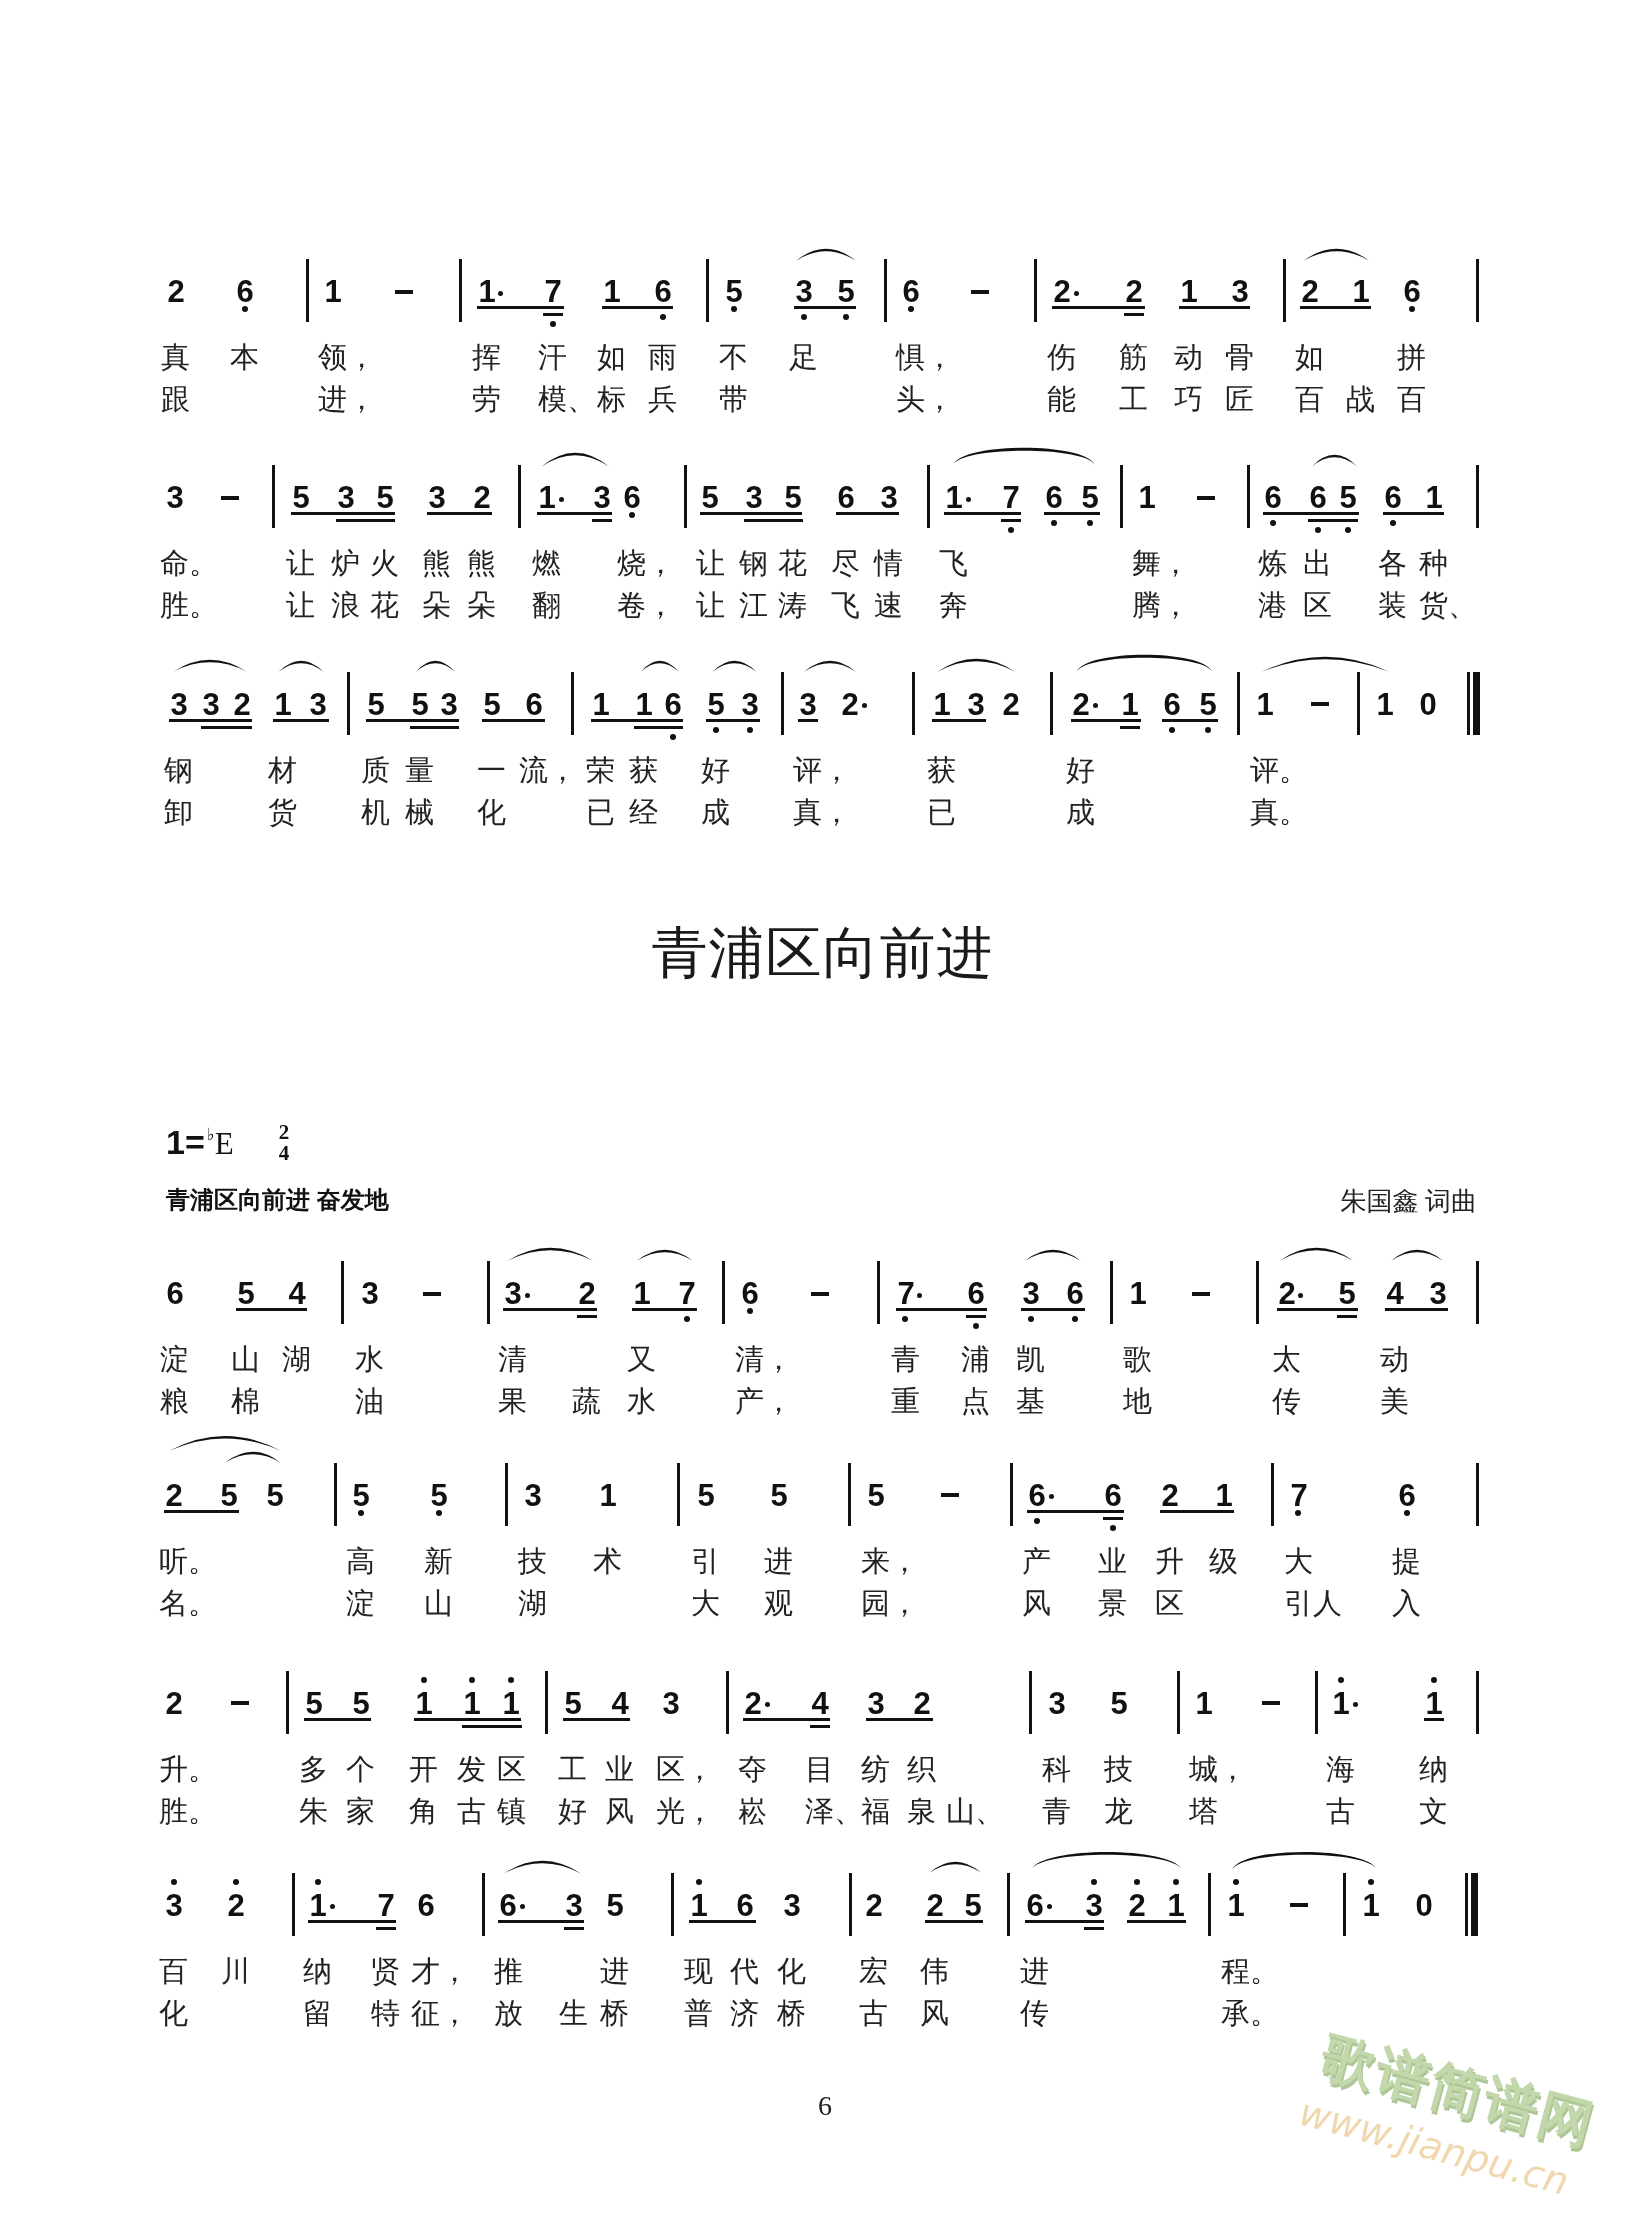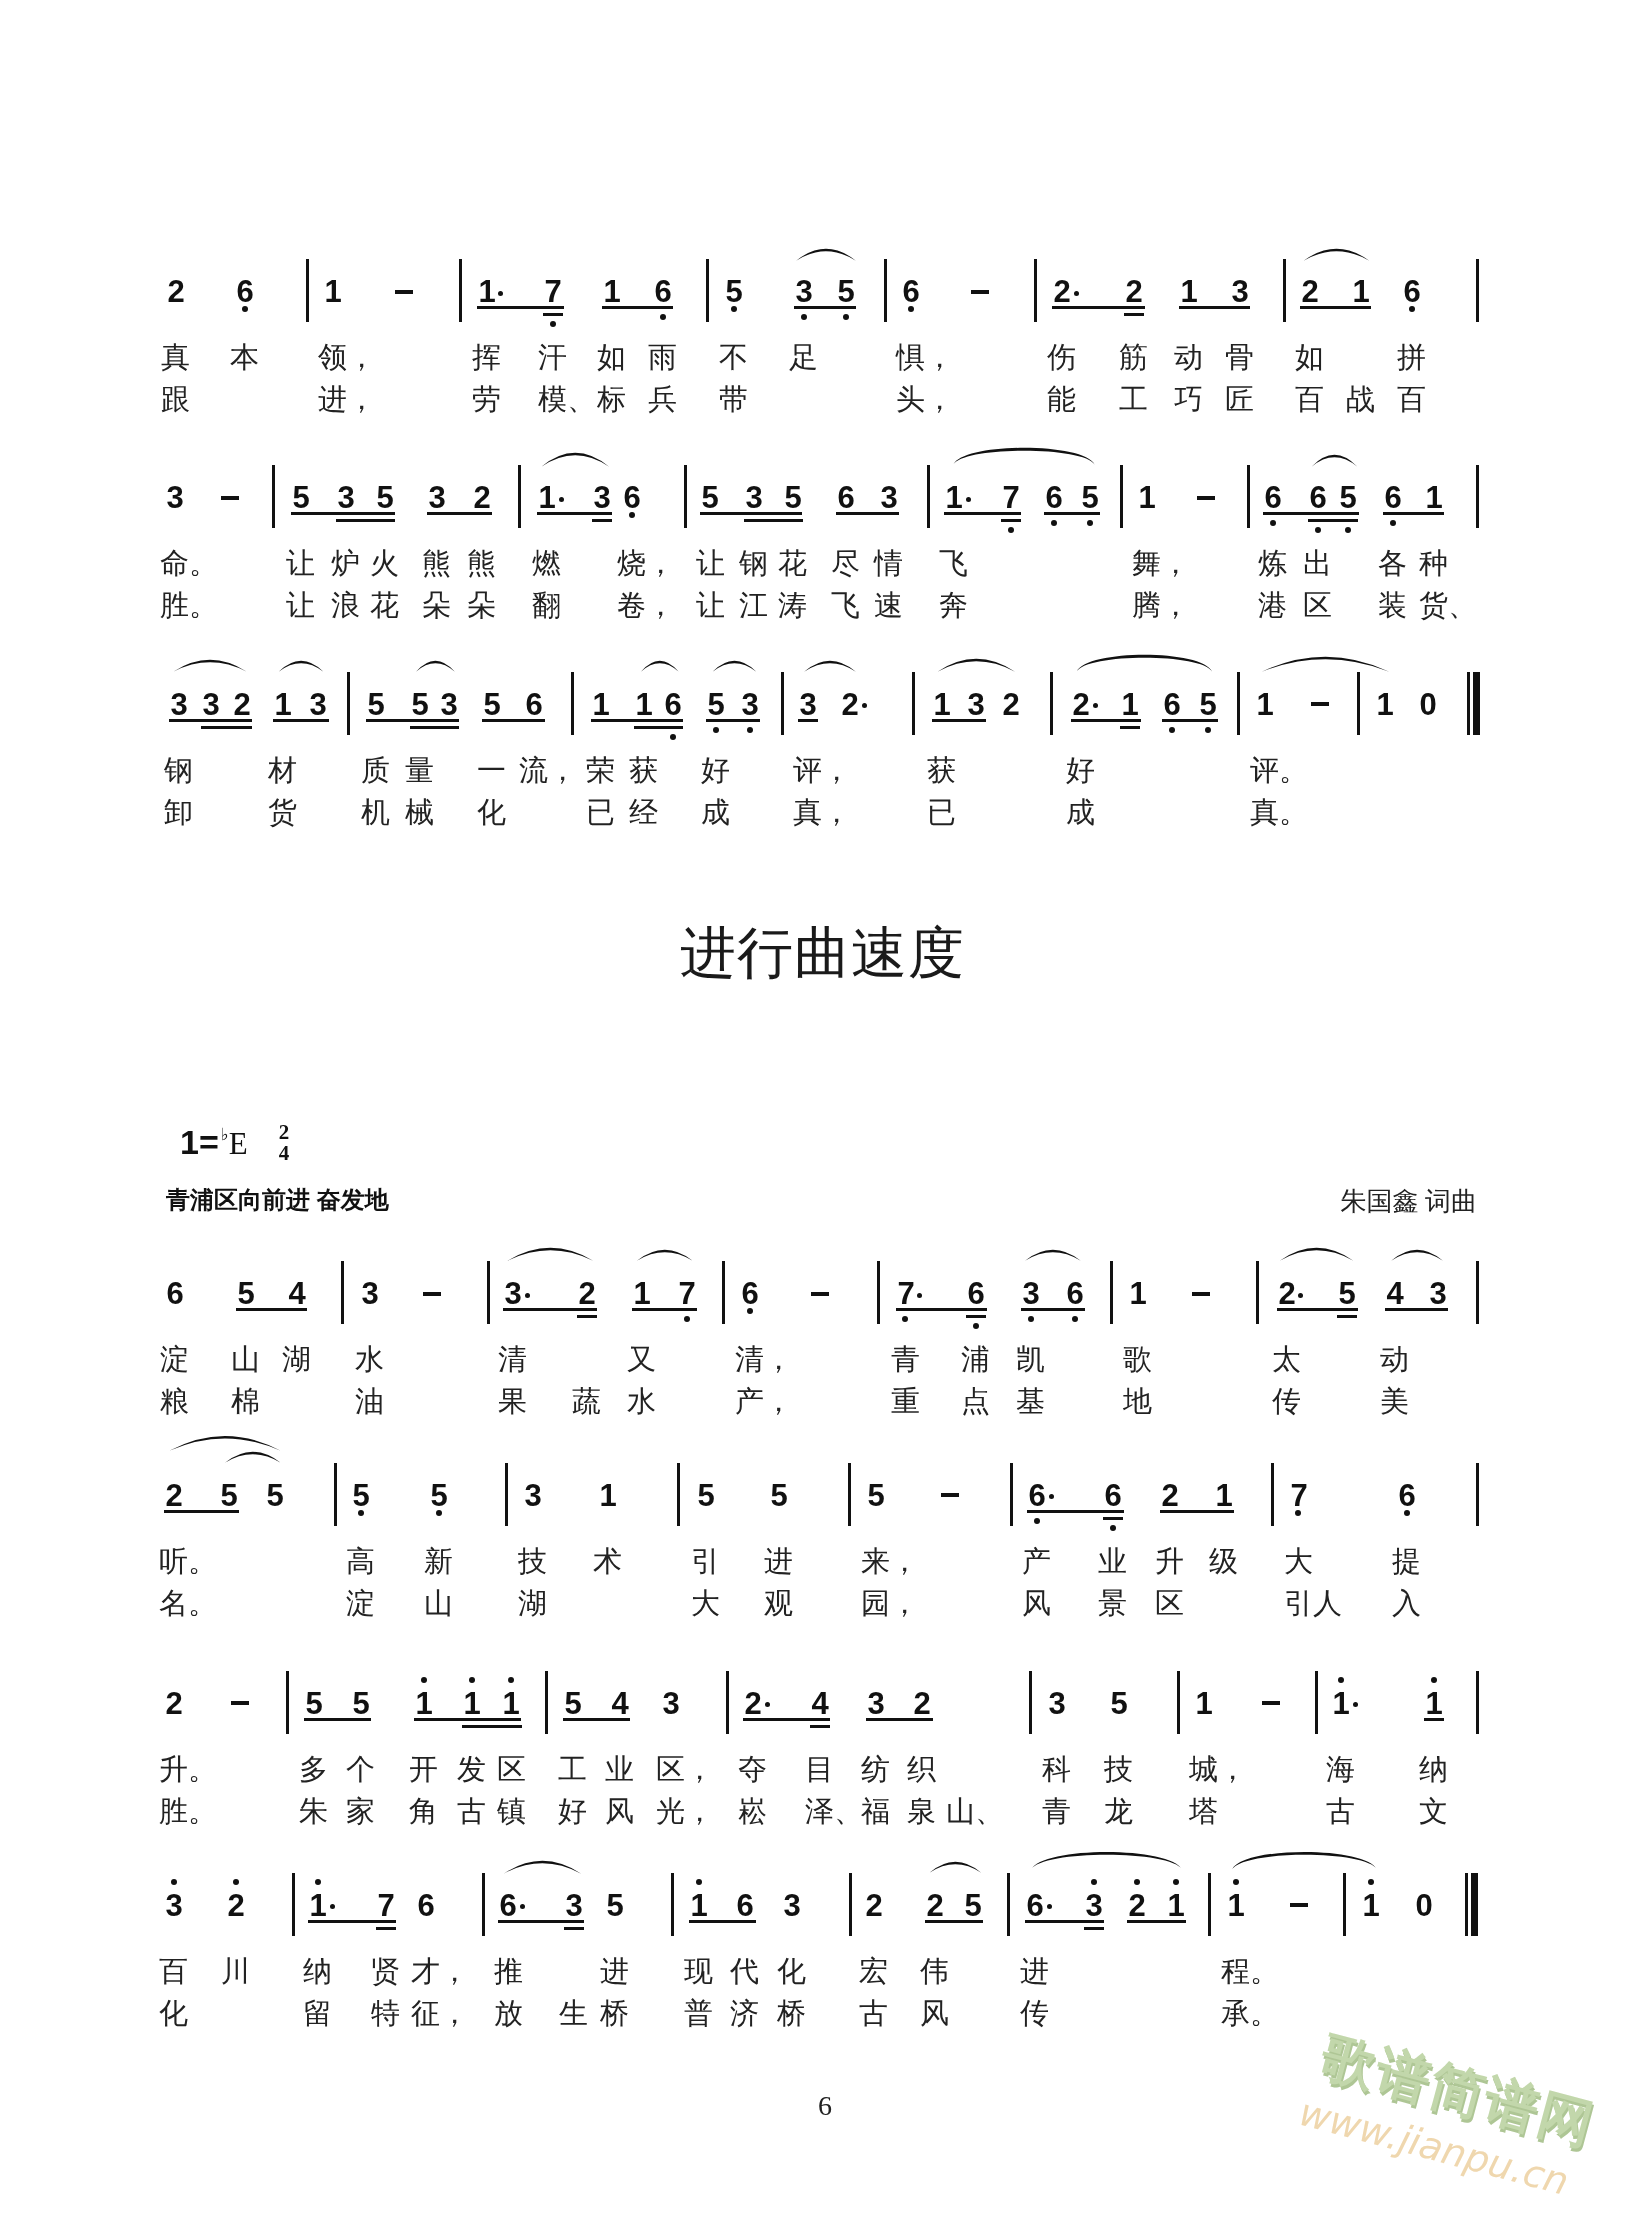--- a/index.html
+++ b/index.html
@@ -8,21 +8,21 @@
   .digit { position: absolute; width: 20px; text-align: center; font-family: "Liberation Sans", sans-serif; font-weight: bold; font-size: 31px; line-height: 34px; color: #111; }
   .dash { position: absolute; width: 18px; height: 4px; background: #111; }
   .bar { position: absolute; width: 2.5px; height: 63px; background: #111; }
   .bar.thick { width: 7px; }
   .dot { position: absolute; width: 6px; height: 6px; border-radius: 50%; background: #111; }
   .aug { position: absolute; width: 5px; height: 5px; border-radius: 50%; background: #111; }
   .ul { position: absolute; height: 2.6px; background: #111; }
   .lyric { position: absolute; white-space: nowrap; font-family: "Liberation Serif", serif; font-size: 29px; line-height: 32px; color: #222; }
   #slurs { position: absolute; left: 0; top: 0; pointer-events: none; }
   .title { position: absolute; left: 0; top: 921px; width: 1645px; text-align: center; font-family: "Liberation Serif", serif; font-size: 56px; line-height: 64px; color: #1a1a1a; letter-spacing: 1px; }
-  .key { position: absolute; left: 180px; top: 1122px; white-space: nowrap; color: #111; }
+  .key { position: absolute; left: 166px; top: 1122px; white-space: nowrap; color: #111; }
   .key .one { font-family: "Liberation Sans", sans-serif; font-weight: bold; font-size: 34px; line-height: 40px; }
   .key .flat { font-family: "DejaVu Sans", sans-serif; font-size: 17px; position: relative; top: -14px; margin-left: 2px; }
   .key .tonic { font-family: "Liberation Serif", serif; font-size: 31px; line-height: 40px; }
   .timesig { position: absolute; left: 273px; top: 1122px; width: 22px; text-align: center; font-family: "Liberation Serif", serif; font-weight: bold; font-size: 21px; line-height: 21px; color: #111; }
   .timesig div { height: 21px; }
   .tempo { position: absolute; left: 166px; top: 1185px; white-space: pre; font-family: "Liberation Sans", sans-serif; font-weight: bold; font-size: 24px; line-height: 30px; color: #111; }
   .credit { position: absolute; right: 168px; top: 1187px; white-space: pre; font-family: "Liberation Serif", serif; font-size: 26px; line-height: 30px; color: #222; }
   .pagenum { position: absolute; left: 0; top: 2088px; width: 1650px; text-align: center; font-family: "Liberation Serif", serif; font-size: 28px; line-height: 36px; color: #222; }
   .wm-cn { position: absolute; left: 1294px; top: 2058px; width: 328px; height: 66px; text-align: center; font-family: "DejaVu Sans", sans-serif; font-weight: bold; font-size: 54px; line-height: 66px; color: #bcd3a2; text-shadow: 2px 3px 0 #a6c08a; transform: rotate(15deg); letter-spacing: 2px; opacity: 0.9; }
   .wm-url { position: absolute; left: 1280px; top: 2123px; width: 308px; height: 48px; text-align: center; font-family: "DejaVu Sans", sans-serif; font-style: italic; font-size: 38px; line-height: 48px; color: #eed3a6; transform: rotate(15deg); opacity: 0.9; }
@@ -52,21 +52,21 @@
       <path d="M1286,1267 Q1323,1241 1360,1267 Q1323,1246 1286,1267 Z" fill="#111"></path>
       <path d="M1398,1267 Q1424,1245 1450,1267 Q1424,1250 1398,1267 Z" fill="#111"></path>
       <path d="M170,1458 Q226,1428 282,1458 Q226,1433 170,1458 Z" fill="#111"></path>
       <path d="M226,1470 Q254,1448 282,1470 Q254,1453 226,1470 Z" fill="#111"></path>
       <path d="M506,1883 Q545,1857 584,1883 Q545,1862 506,1883 Z" fill="#111"></path>
       <path d="M934,1882 Q960,1860 986,1882 Q960,1865 934,1882 Z" fill="#111"></path>
       <path d="M1036,1879 C1046.64,1855 1177.36,1855 1188,1879 C1177.36,1859 1046.64,1859 1036,1879 Z" fill="#111"></path>
       <path d="M1238,1879 C1248.22,1855 1373.78,1855 1384,1879 C1373.78,1859 1248.22,1859 1238,1879 Z" fill="#111"></path>
     </svg>
 
-  <div class="title">进行曲速度</div>
+  <div class="title">青浦区向前进</div>
 
   <div class="key">
     <span class="one">1=</span><span class="flat">♭</span><span class="tonic">E</span>
   </div>
   <div class="timesig">
     <div>2</div>
     <div>4</div>
   </div>
   <div class="tempo">青浦区向前进 奋发地</div>
   <div class="credit">朱国鑫 词曲</div>

